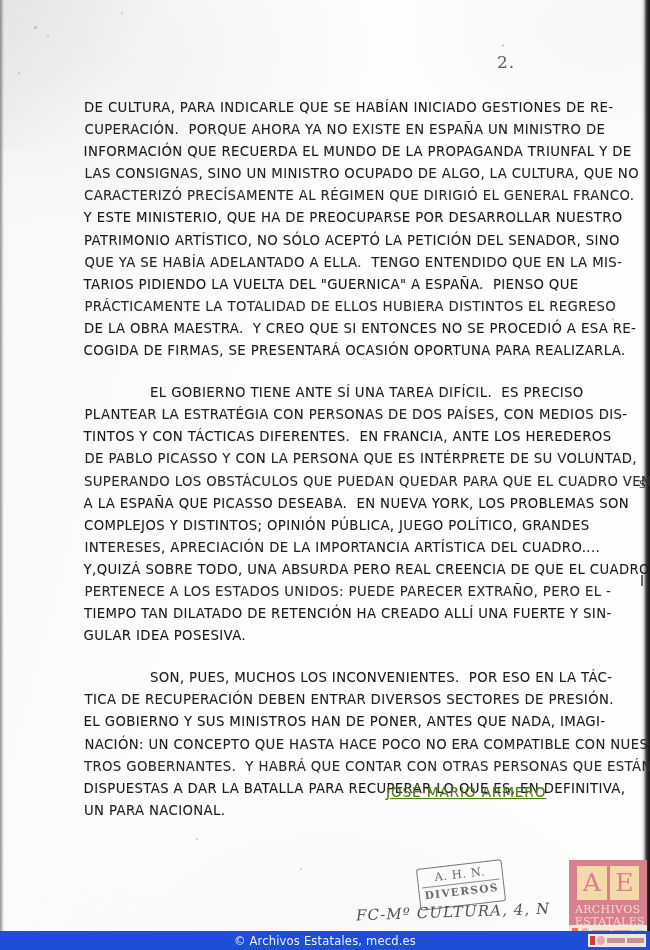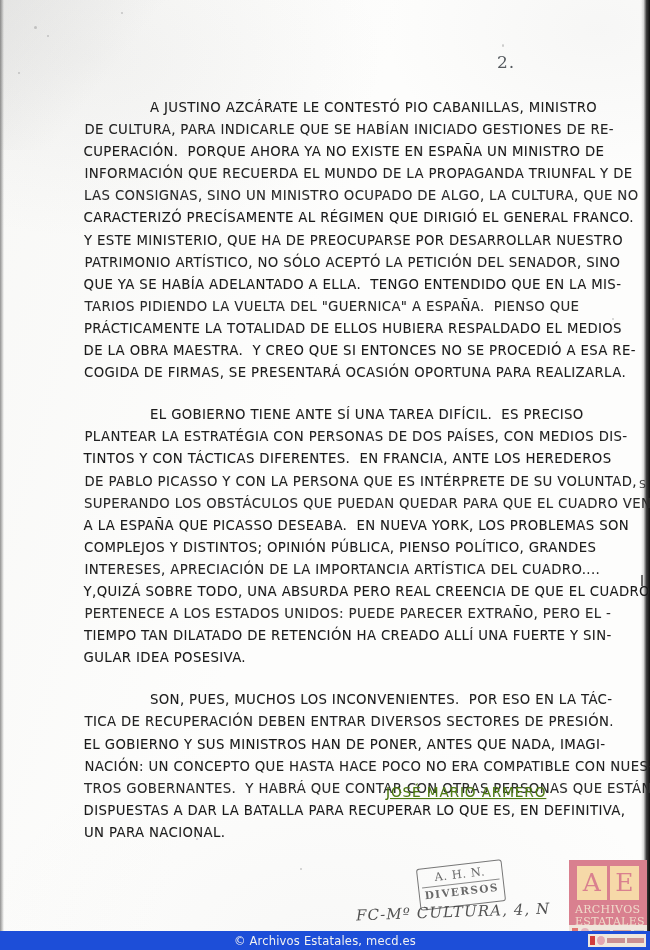--- a/index.html
+++ b/index.html
@@ -309,43 +309,42 @@
   <div class="speck" style="left:502px; top:44px;  width:2px; height:3px;"></div>
   <div class="speck" style="left:612px; top:318px; width:2px; height:2px;"></div>
   <div class="speck" style="left:300px; top:868px; width:2px; height:2px;"></div>
   <div class="speck" style="left:196px; top:838px; width:2px; height:2px;"></div>
 
   <div id="folio">2.</div>
 
   <div id="typescript">
 
     <div class="para">
-      <span class="tline indent">A JUSTINO AZCÁRATE LE CONTESTÓ PIO CABANILLAS, MINISTRO</span>
       <span class="tline">DE CULTURA, PARA INDICARLE QUE SE HABÍAN INICIADO GESTIONES DE RE-</span>
       <span class="tline">CUPERACIÓN.  PORQUE AHORA YA NO EXISTE EN ESPAÑA UN MINISTRO DE</span>
       <span class="tline">INFORMACIÓN QUE RECUERDA EL MUNDO DE LA PROPAGANDA TRIUNFAL Y DE</span>
       <span class="tline">LAS CONSIGNAS, SINO UN MINISTRO OCUPADO DE ALGO, LA CULTURA, QUE NO</span>
       <span class="tline">CARACTERIZÓ PRECÍSAMENTE AL RÉGIMEN QUE DIRIGIÓ EL GENERAL FRANCO.</span>
       <span class="tline">Y ESTE MINISTERIO, QUE HA DE PREOCUPARSE POR DESARROLLAR NUESTRO</span>
       <span class="tline">PATRIMONIO ARTÍSTICO, NO SÓLO ACEPTÓ LA PETICIÓN DEL SENADOR, SINO</span>
       <span class="tline">QUE YA SE HABÍA ADELANTADO A ELLA.  TENGO ENTENDIDO QUE EN LA MIS-</span>
       <span class="tline">TARIOS PIDIENDO LA VUELTA DEL "GUERNICA" A ESPAÑA.  PIENSO QUE</span>
-      <span class="tline">PRÁCTICAMENTE LA TOTALIDAD DE ELLOS HUBIERA RESPALDADO EL MEDIOS</span>
+      <span class="tline">PRÁCTICAMENTE LA TOTALIDAD DE ELLOS HUBIERA DISTINTOS EL REGRESO</span>
       <span class="tline">DE LA OBRA MAESTRA.  Y CREO QUE SI ENTONCES NO SE PROCEDIÓ A ESA RE-</span>
       <span class="tline">COGIDA DE FIRMAS, SE PRESENTARÁ OCASIÓN OPORTUNA PARA REALIZARLA.</span>
     </div>
 
     <div class="para">
       <span class="tline indent">EL GOBIERNO TIENE ANTE SÍ UNA TAREA DIFÍCIL.  ES PRECISO</span>
       <span class="tline">PLANTEAR LA ESTRATÉGIA CON PERSONAS DE DOS PAÍSES, CON MEDIOS DIS-</span>
       <span class="tline">TINTOS Y CON TÁCTICAS DIFERENTES.  EN FRANCIA, ANTE LOS HEREDEROS</span>
       <span class="tline">DE PABLO PICASSO Y CON LA PERSONA QUE ES INTÉRPRETE DE SU VOLUNTAD,</span>
       <span class="tline">SUPERANDO LOS OBSTÁCULOS QUE PUEDAN QUEDAR PARA QUE EL CUADRO VENGA</span>
       <span class="tline">A LA ESPAÑA QUE PICASSO DESEABA.  EN NUEVA YORK, LOS PROBLEMAS SON</span>
-      <span class="tline">COMPLEJOS Y DISTINTOS; OPINIÓN PÚBLICA, PIENSO POLÍTICO, GRANDES</span>
+      <span class="tline">COMPLEJOS Y DISTINTOS; OPINIÓN PÚBLICA, JUEGO POLÍTICO, GRANDES</span>
       <span class="tline">INTERESES, APRECIACIÓN DE LA IMPORTANCIA ARTÍSTICA DEL CUADRO....</span>
       <span class="tline">Y,QUIZÁ SOBRE TODO, UNA ABSURDA PERO REAL CREENCIA DE QUE EL CUADRO</span>
       <span class="tline">PERTENECE A LOS ESTADOS UNIDOS: PUEDE PARECER EXTRAÑO, PERO EL -</span>
       <span class="tline">TIEMPO TAN DILATADO DE RETENCIÓN HA CREADO ALLÍ UNA FUERTE Y SIN-</span>
       <span class="tline">GULAR IDEA POSESIVA.</span>
     </div>
 
     <div class="para tight">
       <span class="tline indent">SON, PUES, MUCHOS LOS INCONVENIENTES.  POR ESO EN LA TÁC-</span>
       <span class="tline">TICA DE RECUPERACIÓN DEBEN ENTRAR DIVERSOS SECTORES DE PRESIÓN.</span>

